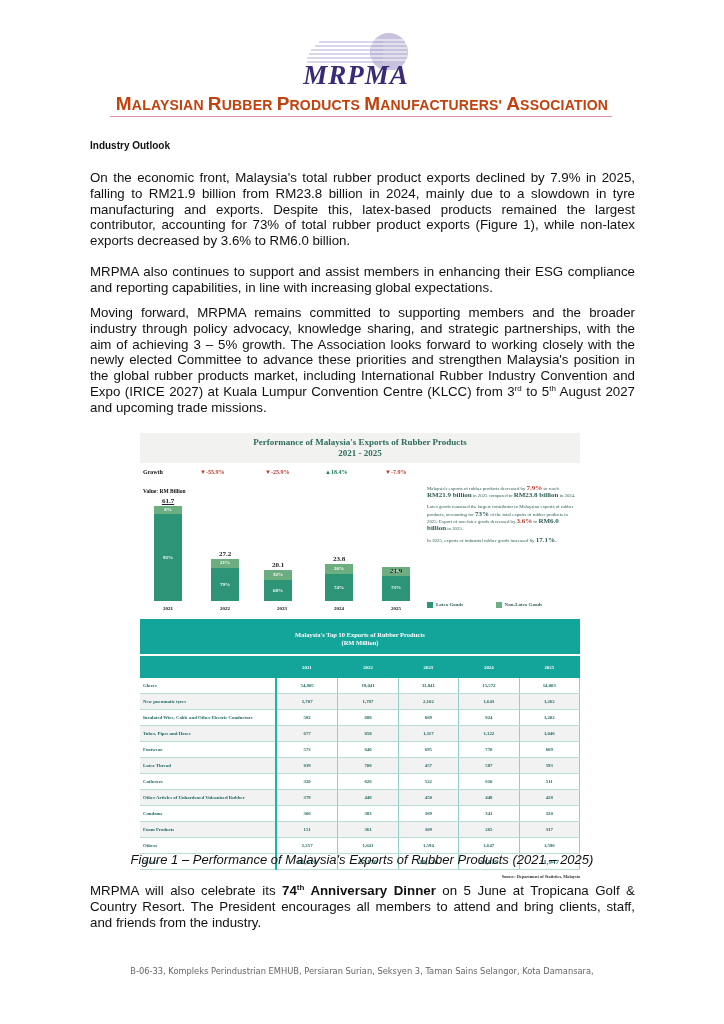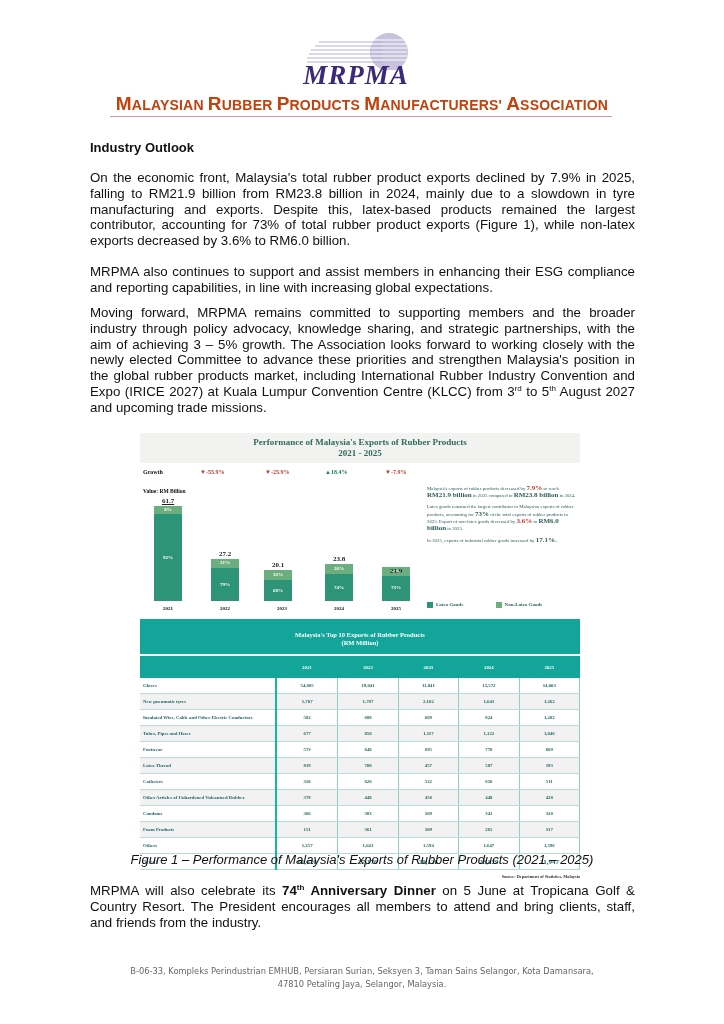--- a/index.html
+++ b/index.html
@@ -4,21 +4,21 @@
 <style>
   html, body { margin:0; padding:0; background:#ffffff; }
   body { width:724px; height:1024px; position:relative; overflow:hidden; font-family:"Liberation Sans", sans-serif; color:#111; }
   .logo { position:absolute; left:0; top:30px; width:724px; text-align:center; }
   .logo-mark { position:relative; width:130px; height:62px; margin:0 auto; }
   .logo-mark svg { position:absolute; left:0; top:0; }
   .logo-text { position:absolute; left:0; right:12px; top:30px; font-family:"Liberation Serif", serif; font-style:italic; font-weight:bold; font-size:27px; color:#3b2a78; letter-spacing:1px; }
   .assoc { position:absolute; left:0; width:724px; top:93px; text-align:center; font-family:"Liberation Sans", sans-serif; font-weight:bold; color:#c2410c; font-size:14px; letter-spacing:0.2px; }
   .assoc .big { font-size:19px; }
   .rule { position:absolute; left:110px; width:502px; top:116px; height:1px; background:#e38fa8; }
-  .section-title { position:absolute; left:90px; top:140px; font-weight:bold; font-size:13px; }
+  .section-title { position:absolute; left:90px; top:140px; font-weight:bold; font-size:10px; }
   .para { position:absolute; left:90px; width:545px; font-size:13.3px; line-height:15.8px; text-align:justify; }
   .p1 { top:170px; }
   .p2 { top:264px; }
   .p3 { top:305px; }
   sup { font-size:8px; line-height:0; }
 
   .figure { position:absolute; left:140px; top:433px; width:440px; height:418px; background:#fff; }
   .fig-head { height:30px; background:#f2f2f0; text-align:center; font-family:"Liberation Serif", serif; font-weight:bold; color:#2f6b5e; font-size:9px; line-height:11px; padding-top:4px; box-sizing:border-box; }
   .growth-row { position:absolute; top:36px; left:0; width:440px; font-family:"Liberation Serif", serif; font-size:6px; font-weight:bold; }
   .growth-row .lbl { position:absolute; left:3px; }
@@ -263,14 +263,13 @@
     <div class="source">Source: Department of Statistics, Malaysia</div>
   </div>
 </div>
 
 <div class="caption">Figure 1 – Performance of Malaysia's Exports of Rubber Products (2021 – 2025)</div>
 
 <div class="para p4"><span>MRPMA will also celebrate its </span><b>74</b><sup style="font-weight:bold">th</sup><b> Anniversary Dinner</b><span> on 5 June at Tropicana Golf &amp; Country Resort. The President encourages all members to attend and bring clients, staff, and friends from the industry.</span></div>
 
 <div class="footer">
   <div>B-06-33, Kompleks Perindustrian EMHUB, Persiaran Surian, Seksyen 3, Taman Sains Selangor, Kota Damansara,</div>
-  <div>47810 Petaling Jaya, Selangor, Malaysia.</div>
 </div>
 
 </body></html>

